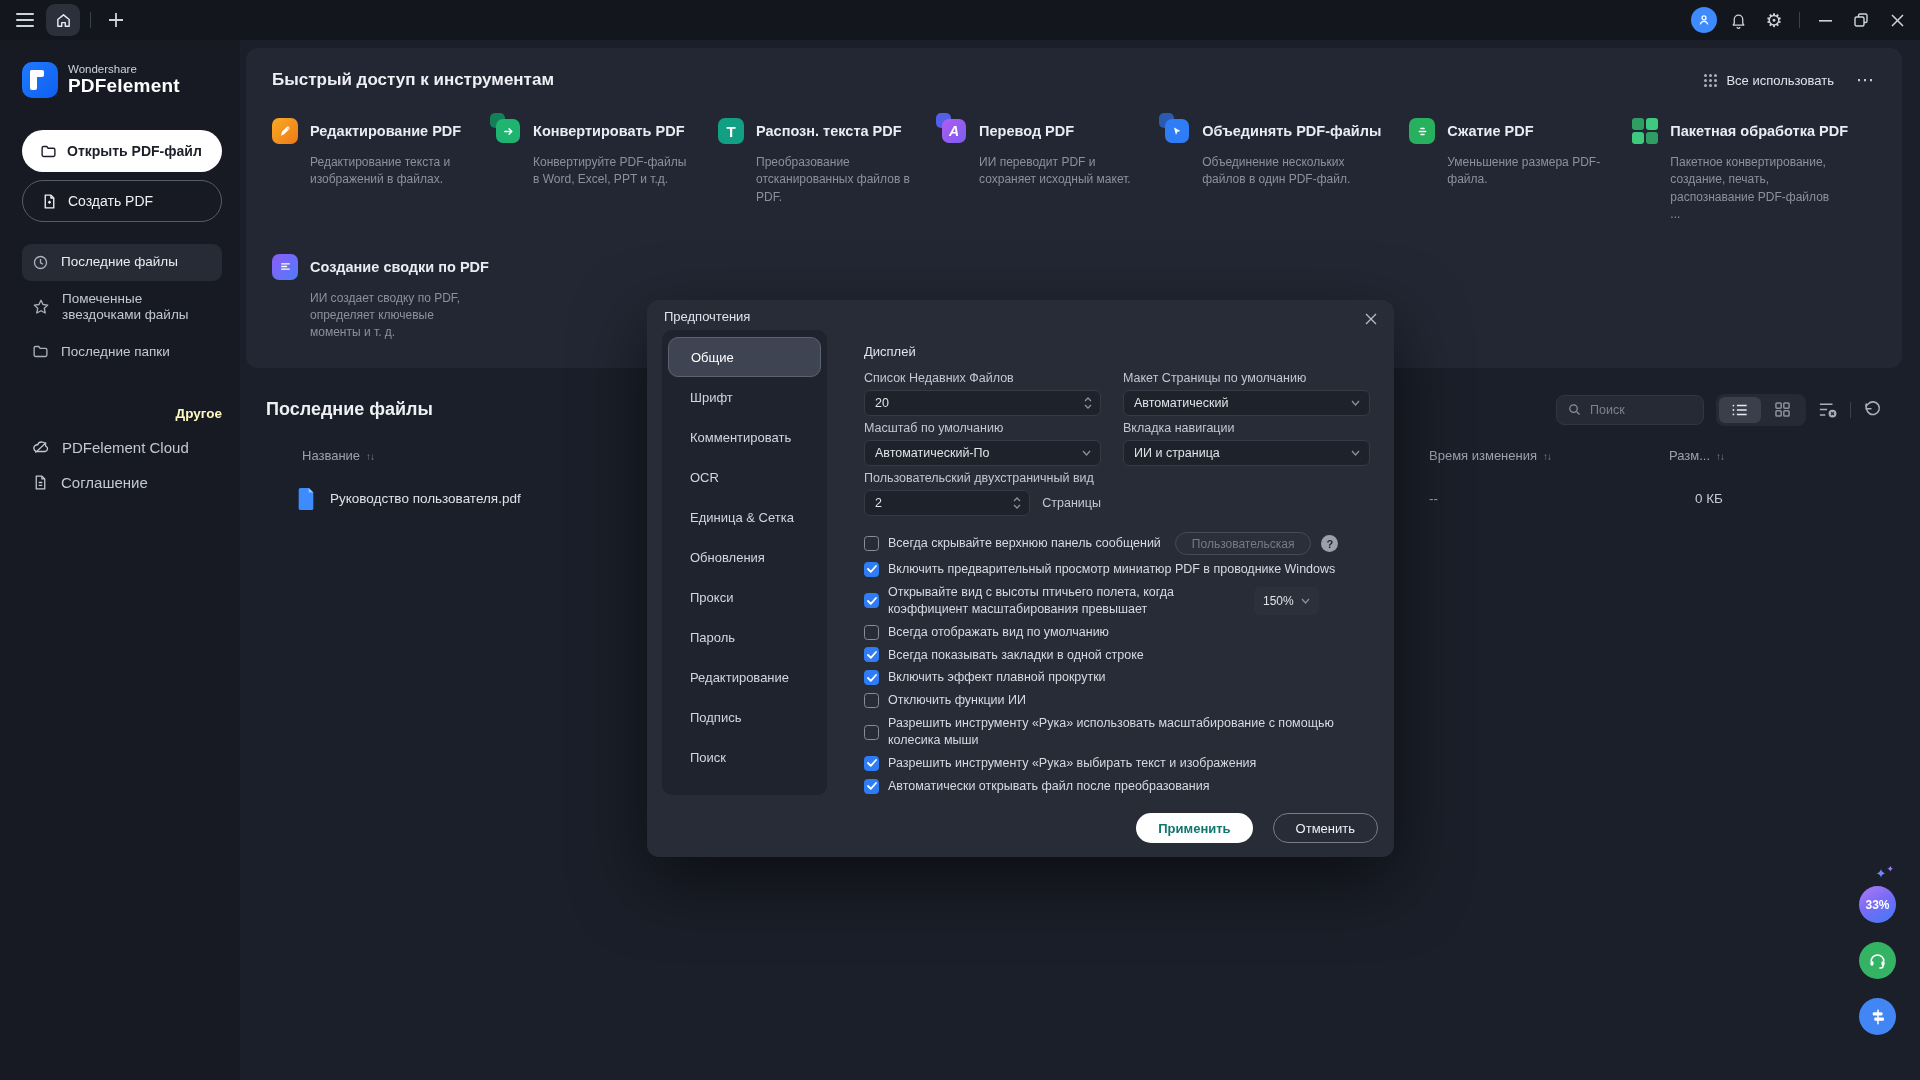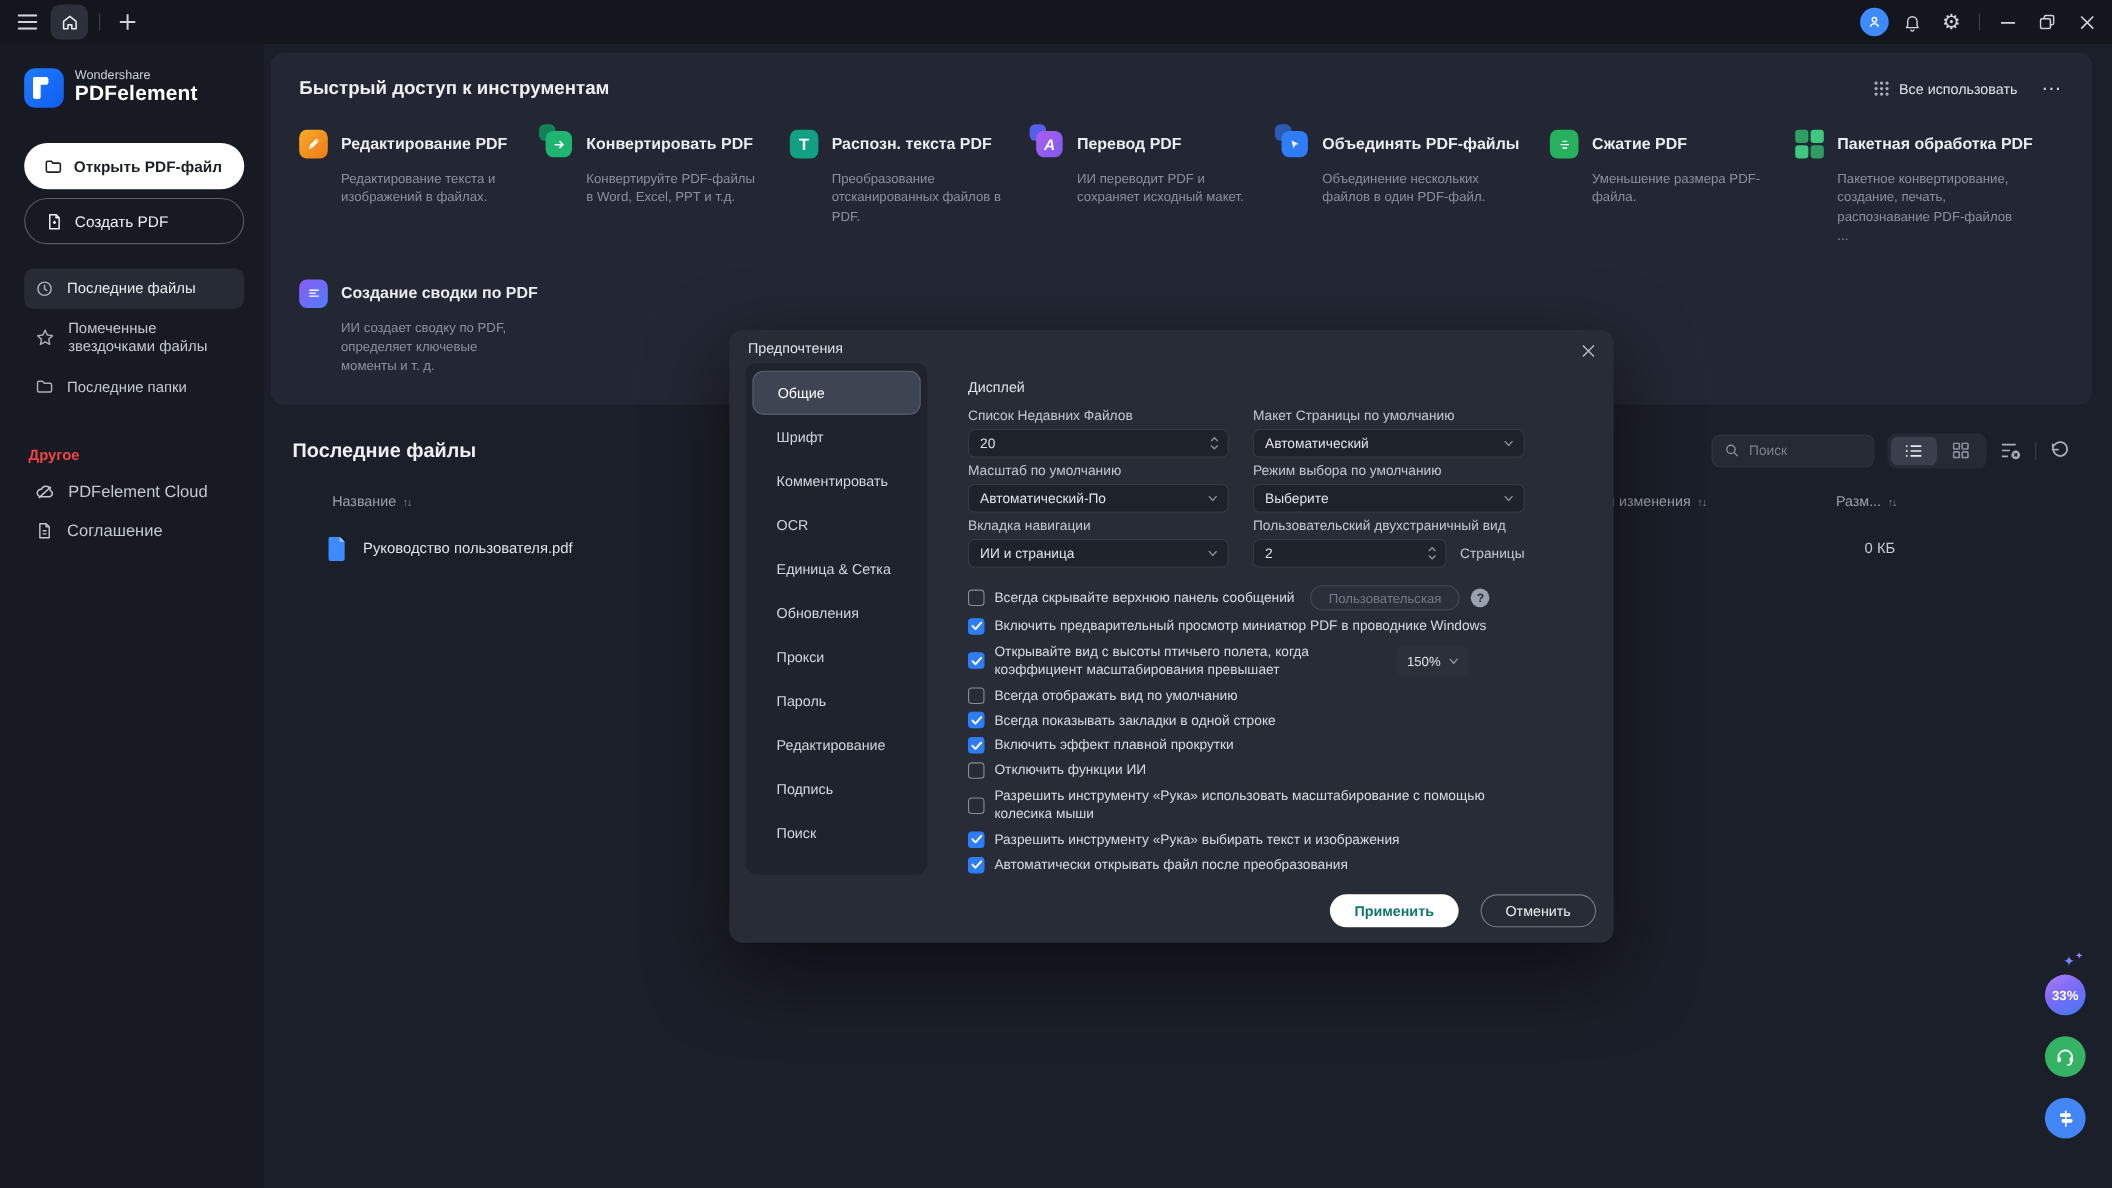--- a/index.html
+++ b/index.html
@@ -29,21 +29,21 @@
   .brand-badge i.b2 { left:8px; top:8px; width:7px; height:20px; }
   .brand-txt .t1 { font-size:11.5px; color:#cdd2da; }
   .brand-txt .t2 { font-size:19px; font-weight:bold; color:#fff; letter-spacing:.2px; }
   .pill-btn { height:42px; border-radius:21px; display:flex; align-items:center; gap:10px; padding:0 18px; font-size:14px; cursor:pointer; margin-bottom:8px; }
   .pill-open { background:#ffffff; color:#1c1f27; font-weight:bold; }
   .pill-create { border:1px solid #565c66; color:#eef0f5; }
   .nav { margin-top:22px; display:flex; flex-direction:column; }
   .nav-item { display:flex; align-items:center; gap:12px; color:#c3c8d1; font-size:13.5px; padding:10px 10px; border-radius:9px; cursor:pointer; line-height:1.2; }
   .nav-item.selected { background:#262b35; color:#e9ecf1; }
   .nav-item .icn { color:#aab0bb; flex:0 0 auto; }
-  .section-label { margin:36px 0 8px 4px; font-size:13.5px; font-weight:bold; color:#ef4444; }
+  .section-label { margin:36px 0 8px 4px; font-size:13.5px; font-weight:bold; color:#fef9c3;text-align:right; }
   .other-item { display:flex; align-items:center; gap:12px; color:#c3c8d1; font-size:15px; padding:9px 10px; cursor:pointer; }
 
   
   .main { position:absolute; left:240px; top:40px; width:1680px; height:1040px; background:#1b1f29; }
   .qa-card { margin:8px 18px 0 6px; background:#232733; border-radius:12px; padding:22px 26px 26px 26px; }
   .qa-head { display:flex; align-items:center; justify-content:space-between; }
   .qa-title { font-size:17px; font-weight:bold; color:#eef0f4; }
   .qa-right { display:flex; align-items:center; gap:22px; }
   .all-tools { display:flex; align-items:center; gap:9px; color:#dfe3e9; font-size:13px; cursor:pointer; }
   .dots9 { display:grid; grid-template-columns:repeat(3,3px); grid-gap:2px; }
@@ -76,21 +76,21 @@
   .vdiv { width:1px; height:16px; background:#3a404c; }
   .tbl-head { display:grid; grid-template-columns:1163px 240px 1fr; margin-top:22px; font-size:13px; color:#9ba1ac; }
   .tbl-head .c1 { padding-left:36px; }
   .sort { font-size:10px; color:#7b818c; letter-spacing:-1px; margin-left:6px; }
   .tbl-row { display:grid; grid-template-columns:1163px 240px 1fr; align-items:center; height:48px; margin-top:12px; font-size:13.5px; color:#dfe2e8; border-radius:8px; cursor:pointer; }
   .tbl-row .c1 { padding-left:30px; display:flex; align-items:center; gap:14px; }
   .tbl-row .c2 { color:#9ba1ac; }
   .tbl-row .c3 { padding-left:26px; color:#c6cad2; }
 
   
-  .dialog { position:absolute; left:663px; top:300px; width:804px; height:557px; background:#282c37; border-radius:12px; box-shadow:0 24px 70px rgba(0,0,0,.55); z-index:20; }
+  .dialog { position:absolute; left:647px; top:300px; width:747px; height:557px; background:#282c37; border-radius:12px; box-shadow:0 24px 70px rgba(0,0,0,.55); z-index:20; }
   .dlg-title { position:absolute; left:17px; top:9px; font-size:13px; color:#dfe3ea; }
   .dlg-close { position:absolute; right:10px; top:6px; width:26px; height:26px; display:flex; align-items:center; justify-content:center; color:#b9bec8; cursor:pointer; }
   .dlg-menu { position:absolute; left:15px; top:30px; width:165px; height:465px; background:#1f232d; border-radius:10px; padding-top:7px; overflow:hidden; }
   .menu-item { height:40px; display:flex; align-items:center; padding-left:28px; font-size:13px; color:#d2d6de; cursor:pointer; }
   .menu-item.selected { background:#3e4452; border:1px solid #5b6272; border-radius:10px; margin:0 6px; padding-left:22px; color:#fff; height:40px; }
   .dlg-form { position:absolute; left:217px; top:44px; width:514px; }
   .sec-label { font-size:13px; color:#dfe3ea; }
   .fgrid { margin-top:12px; display:grid; grid-template-columns:237px 247px; column-gap:22px; row-gap:5px; }
   .field label { display:block; font-size:12.5px; color:#c2c7d0; margin-bottom:5px; }
   .ctrl { position:relative; height:26px; background:#1e222b; border:1px solid #353b46; border-radius:6px; display:flex; align-items:center; padding:0 10px; font-size:12.5px; color:#e0e3e9; cursor:pointer; }
@@ -538,31 +538,20 @@
         <div class="ctrl">
           <span>Автоматический-По</span>
           <span class="chev icn">
               <svg width="9" height="6" viewBox="0 0 9 6" fill="none" stroke="currentColor" stroke-width="1.3">
                 <path d="M1 1l3.5 4L8 1"></path>
               </svg>
             </span>
         </div>
       </div>
       <div class="field">
-        <label>Режим выбора по умолчанию</label>
-        <div class="ctrl">
-          <span>Выберите</span>
-          <span class="chev icn">
-              <svg width="9" height="6" viewBox="0 0 9 6" fill="none" stroke="currentColor" stroke-width="1.3">
-                <path d="M1 1l3.5 4L8 1"></path>
-              </svg>
-            </span>
-        </div>
-      </div>
-      <div class="field">
         <label>Вкладка навигации</label>
         <div class="ctrl">
           <span>ИИ и страница</span>
           <span class="chev icn">
               <svg width="9" height="6" viewBox="0 0 9 6" fill="none" stroke="currentColor" stroke-width="1.3">
                 <path d="M1 1l3.5 4L8 1"></path>
               </svg>
             </span>
         </div>
       </div>

